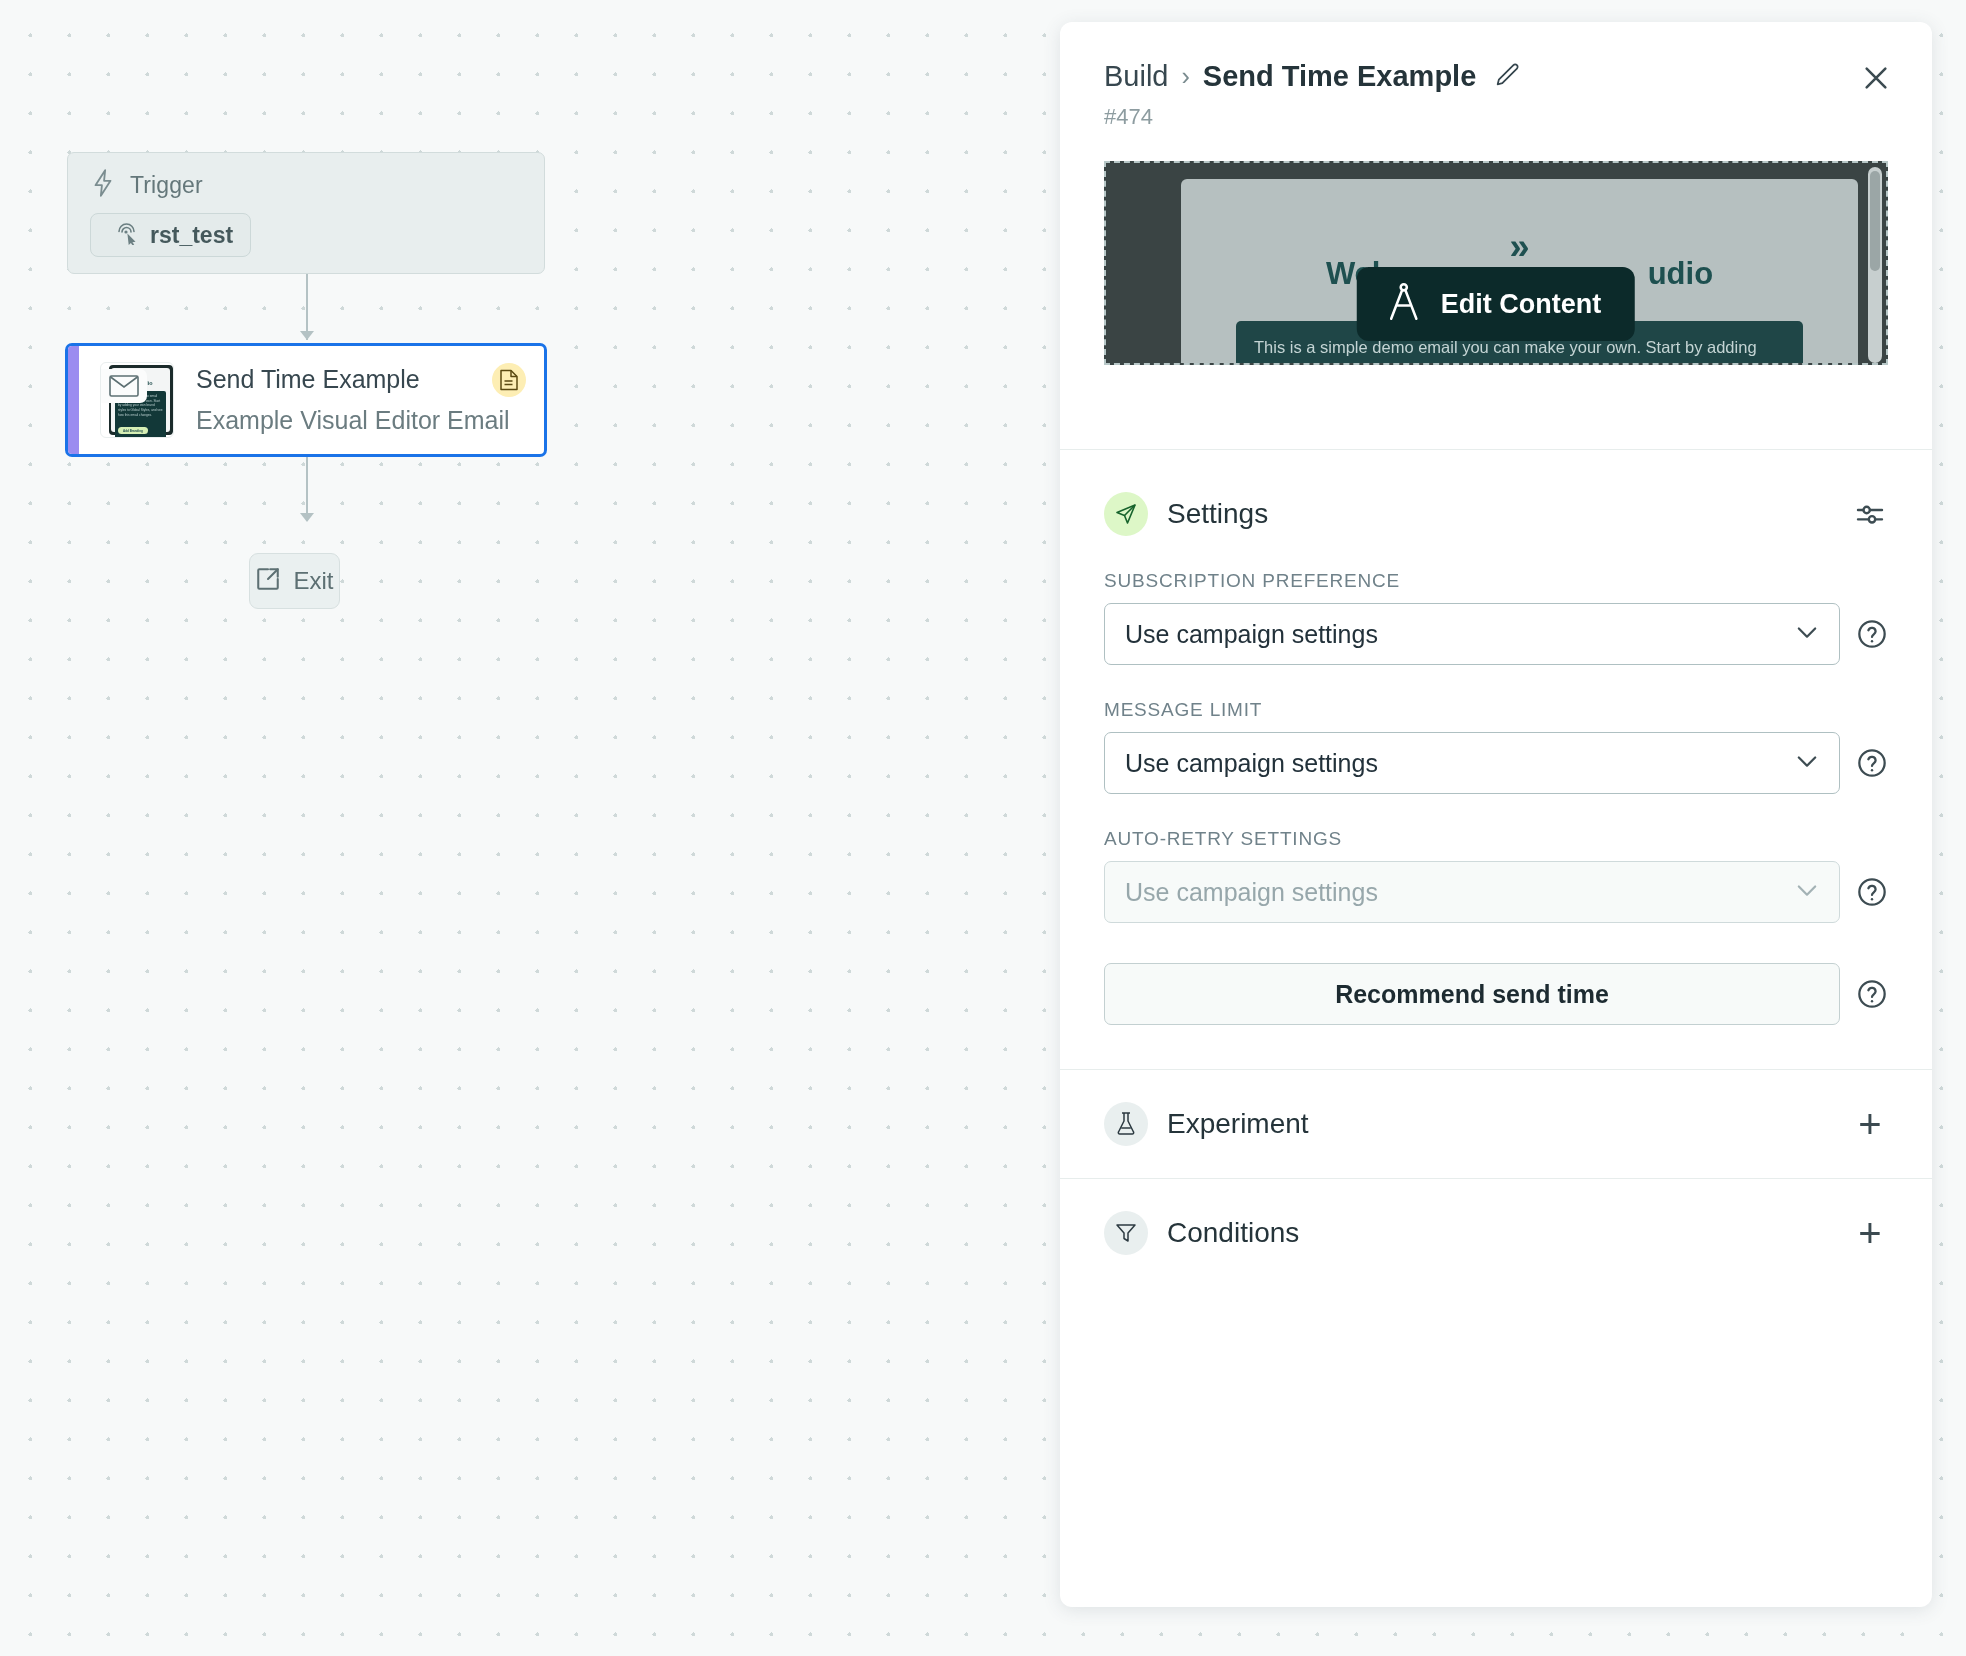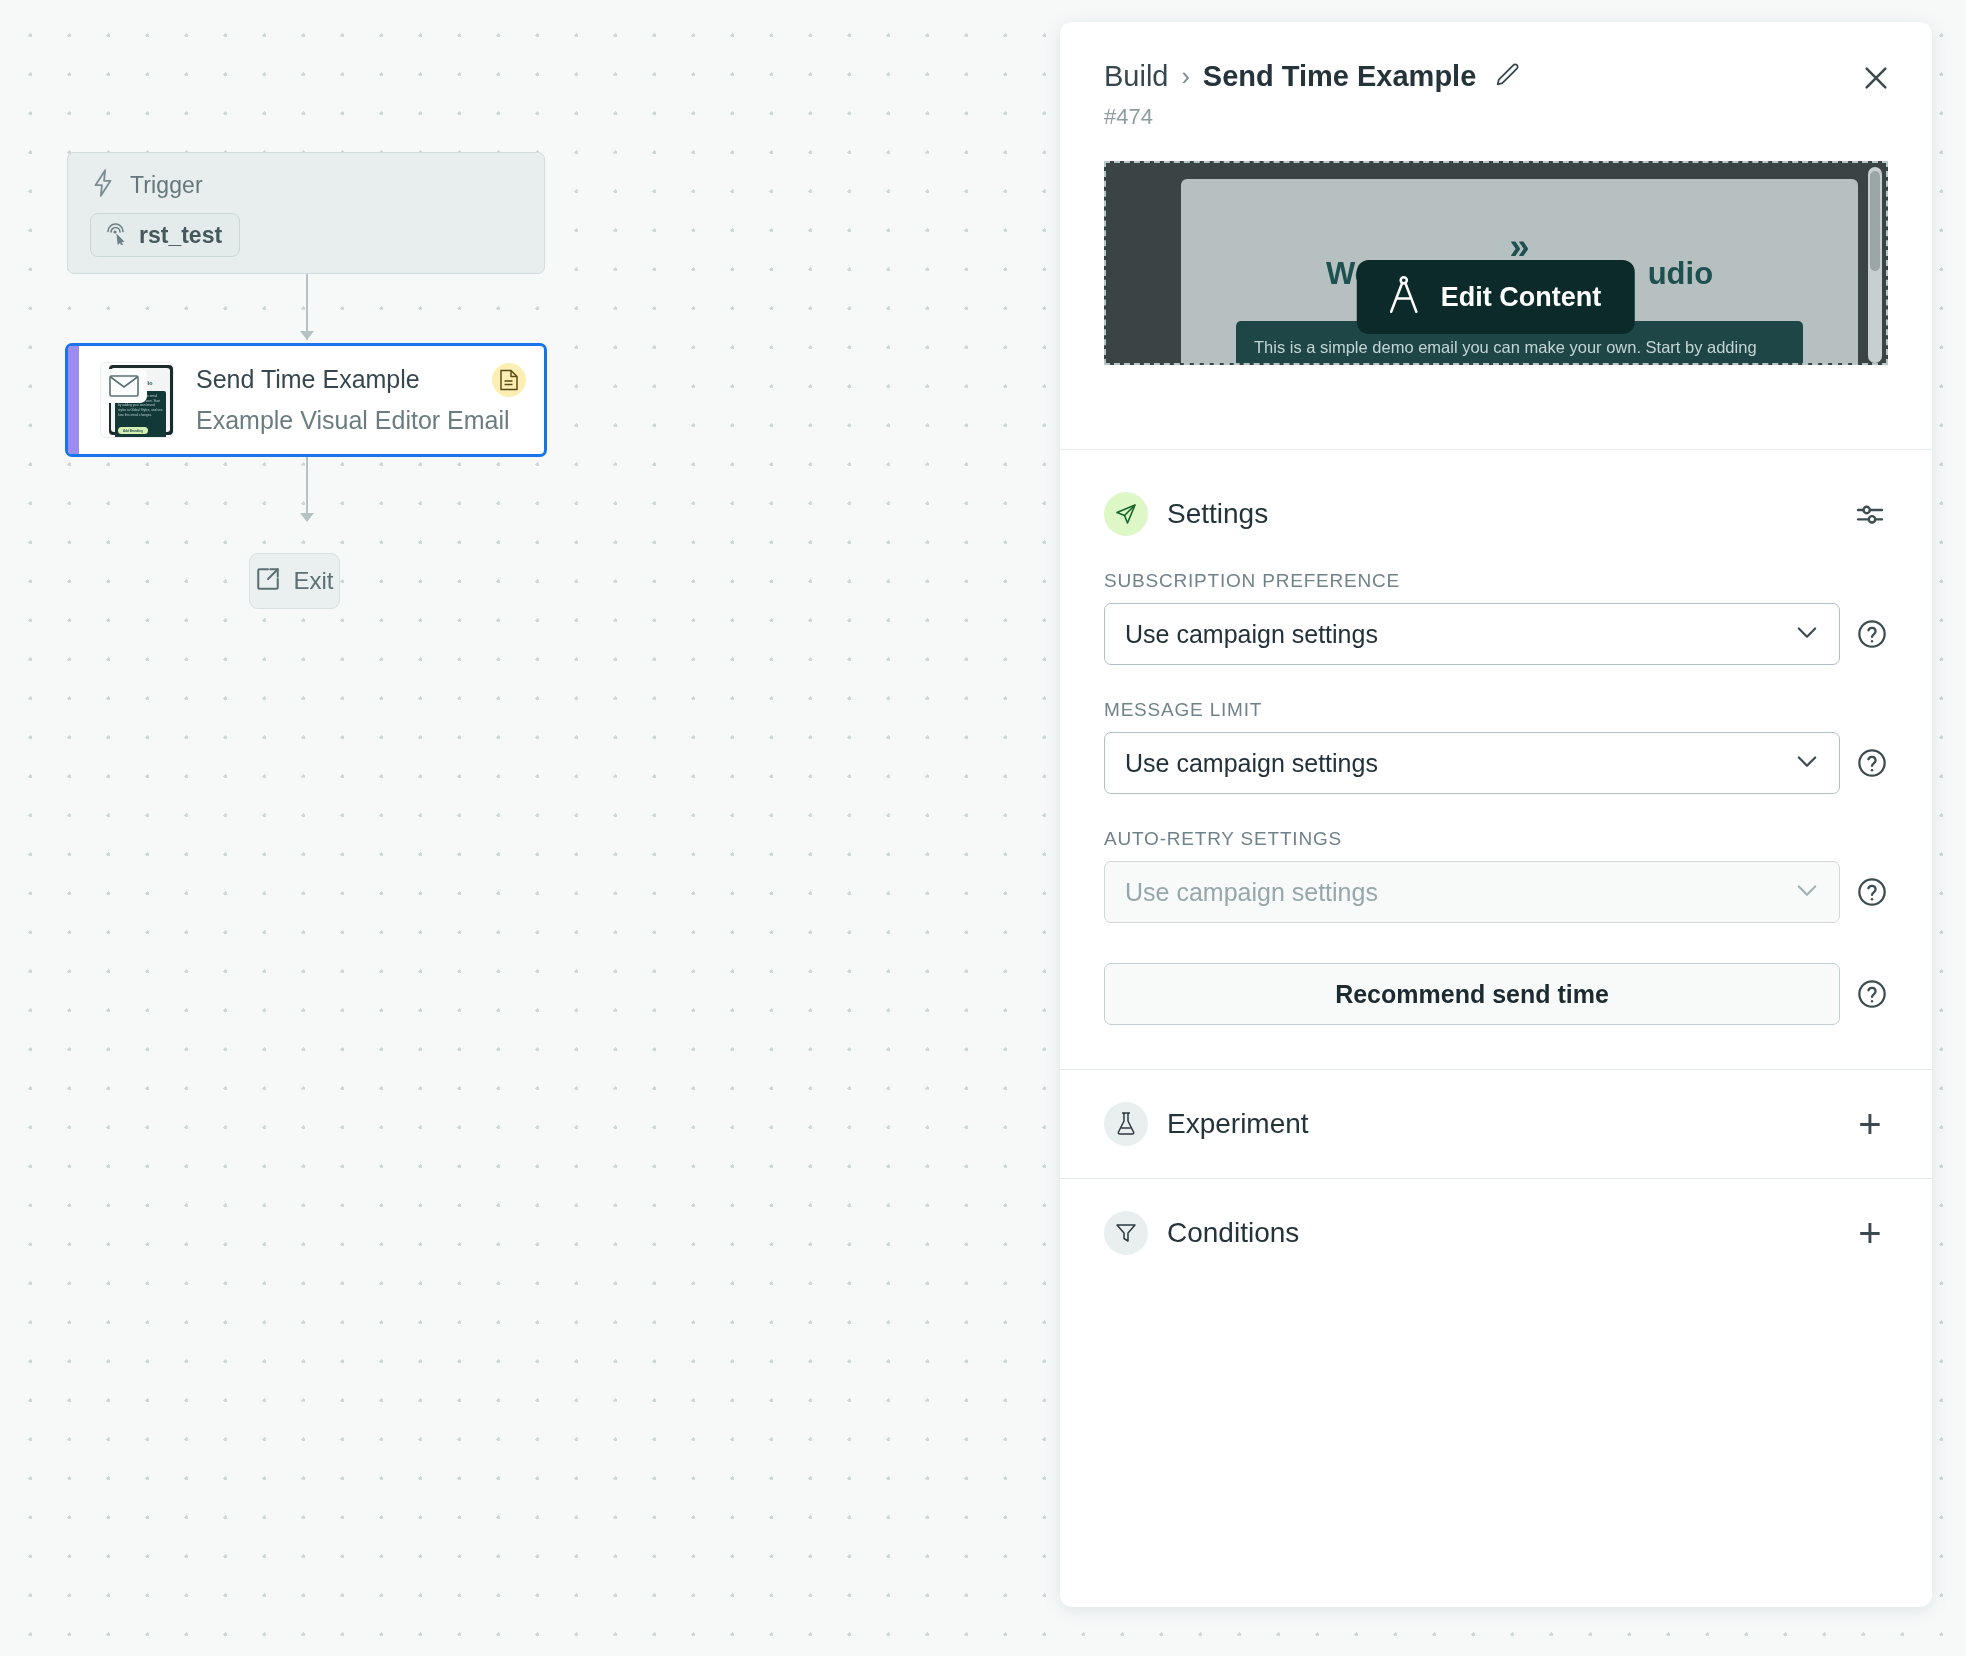--- a/index.html
+++ b/index.html
@@ -46,21 +46,21 @@
     letter-spacing: .1px;
   }
   .trigger-chip {
     display: inline-flex;
     align-items: center;
     gap: 11px;
     margin-top: 14px;
     background: #e4ebeb;
     border: 1px solid #ccd8d8;
     border-radius: 8px;
-    padding: 9px 17px 9px 13px;
+    padding: 9px 17px 9px 24px;
     height: 44px;
   }
   .trigger-chip-label {
     font-size: 23px;
     font-weight: bold;
     color: #45595c;
   }
 
   .edge {
     position: absolute;
@@ -236,21 +236,21 @@
   }
   .preview-scroll::after {
     content: "";
     position: absolute; left: 2px; top: 4px;
     width: 10px; height: 100px;
     background: #9ba6a6;
     border-radius: 5px;
   }
   .edit-overlay {
     position: absolute;
-    left: 50%; top: 97px; transform: translateX(-50%);
+    left: 50%; top: 104px; transform: translateX(-50%);
     background: #0c2a2a;
     border-radius: 12px;
     height: 74px;
     display: flex; align-items: center; gap: 18px;
     padding: 0 34px 0 28px;
     cursor: pointer;
   }
   .edit-overlay-label { font-size: 27px; font-weight: bold; color: #ffffff; }
 
   .divider { height: 1px; background: #e7edec; margin: 0; }

